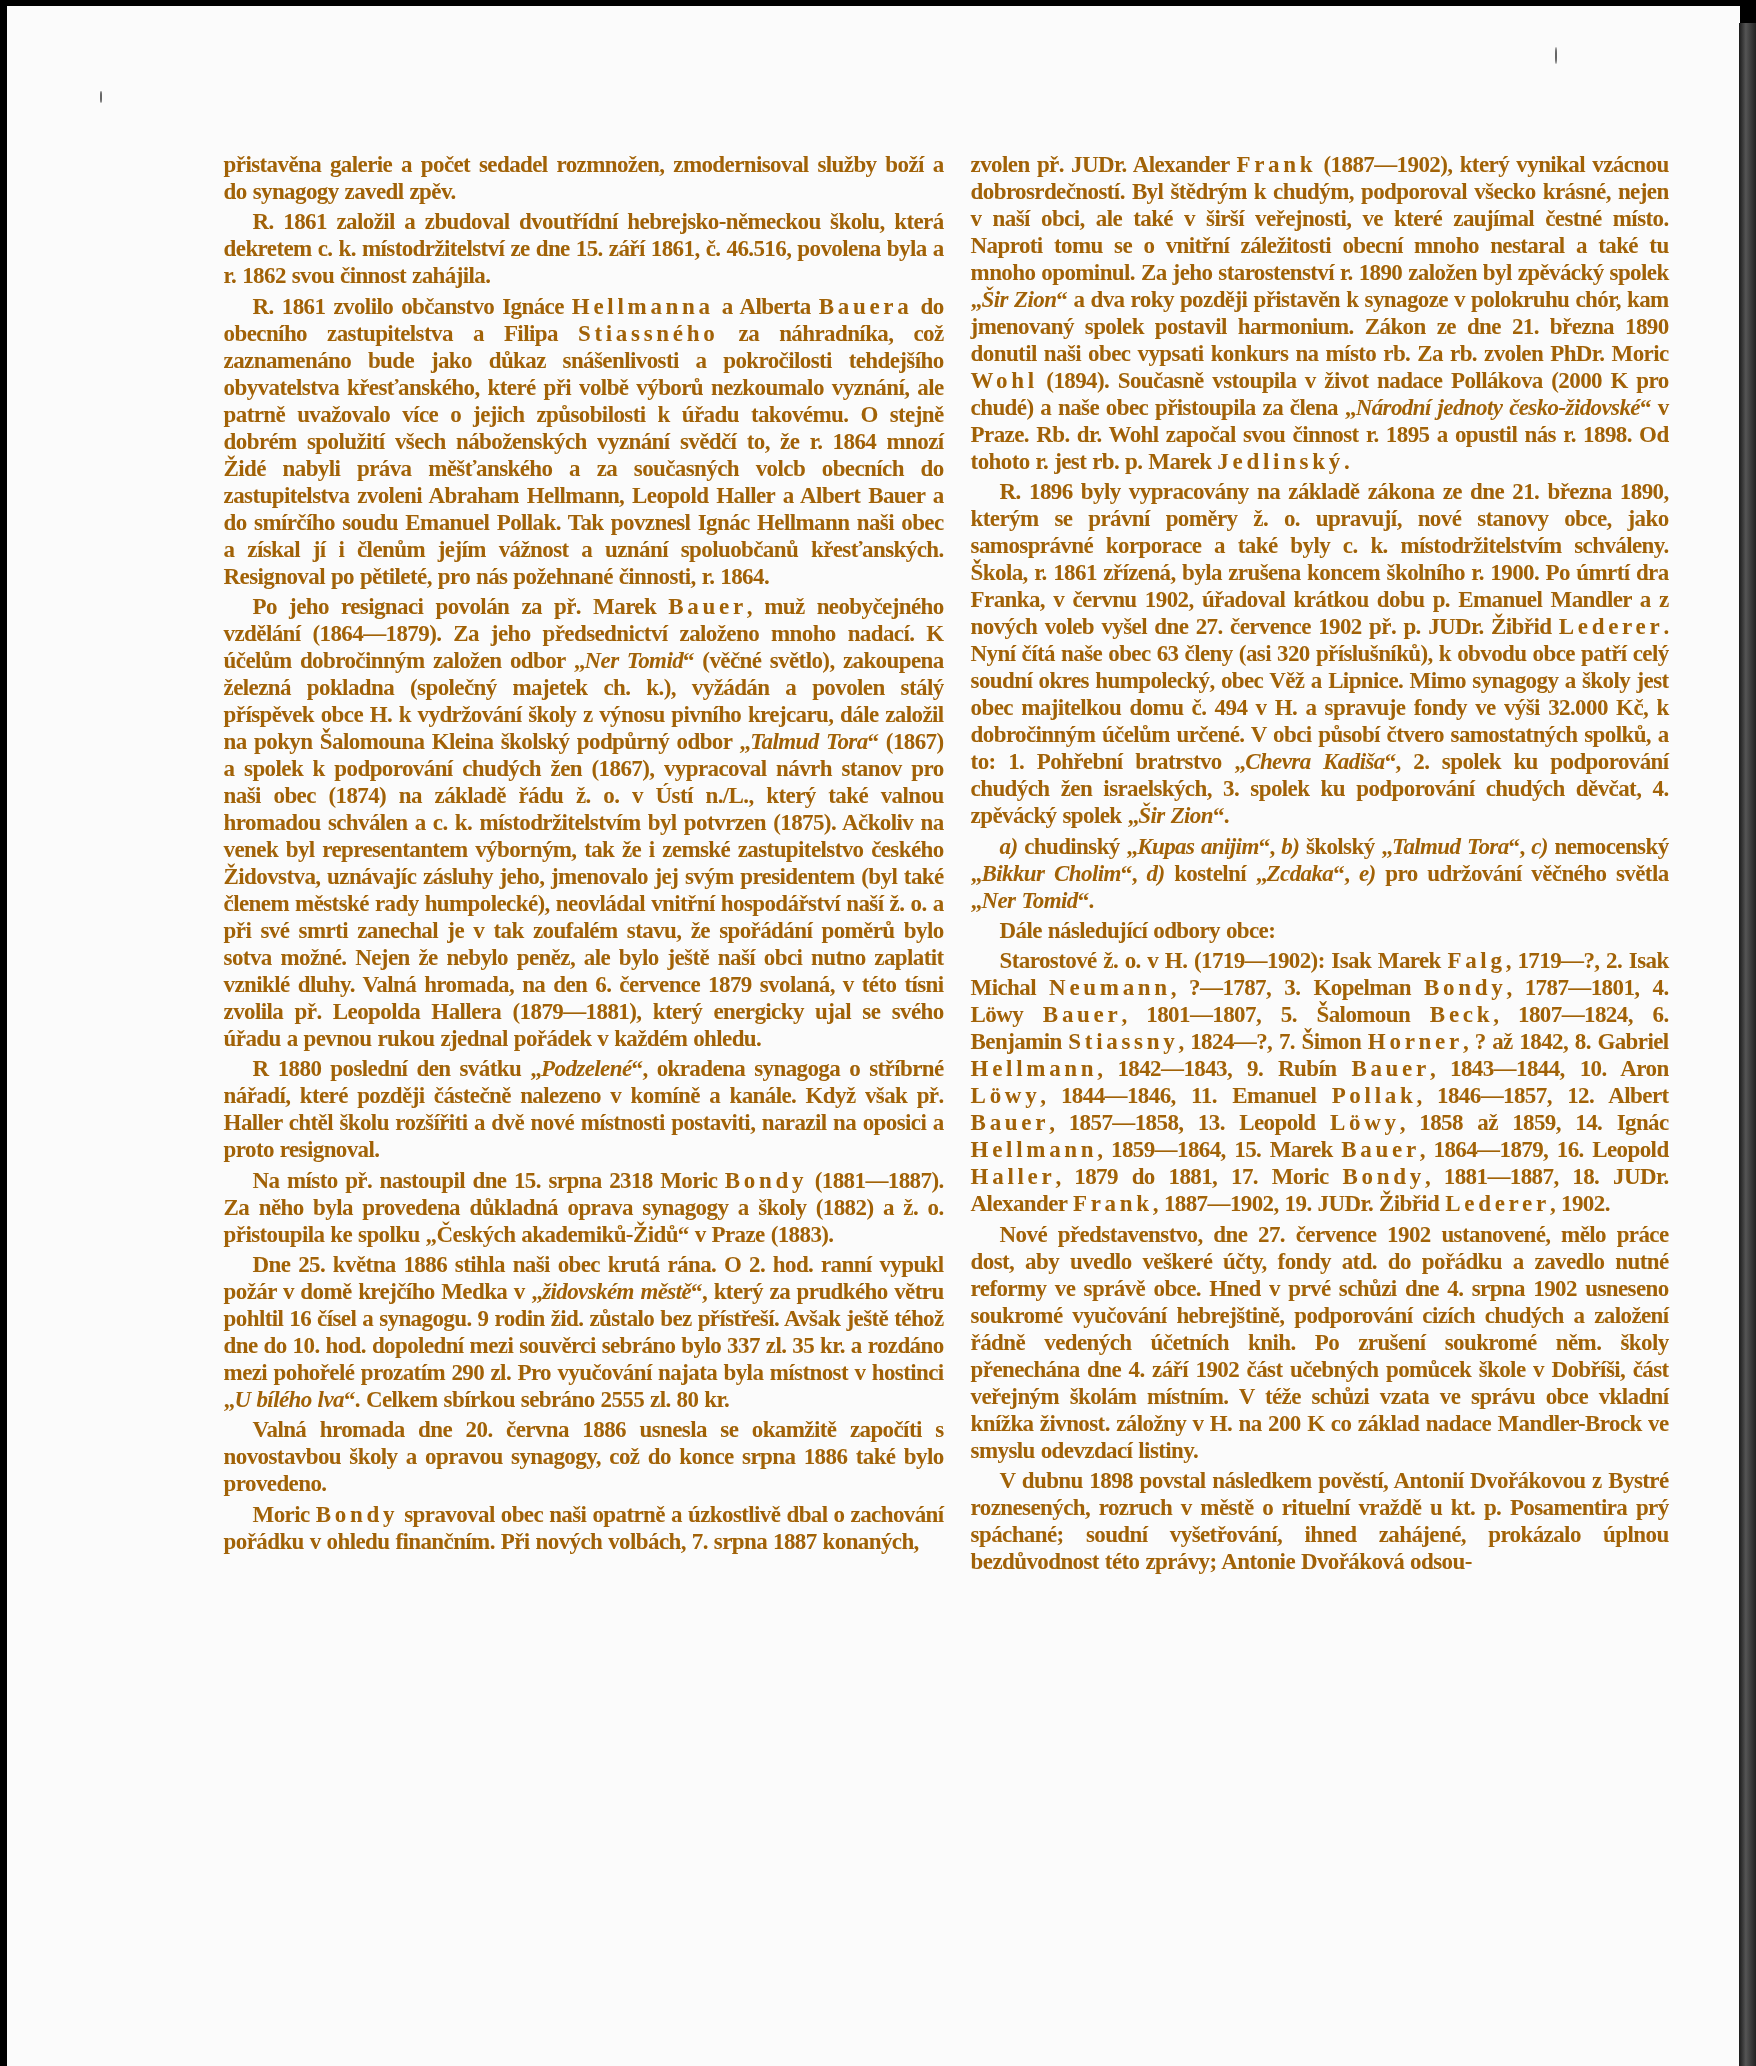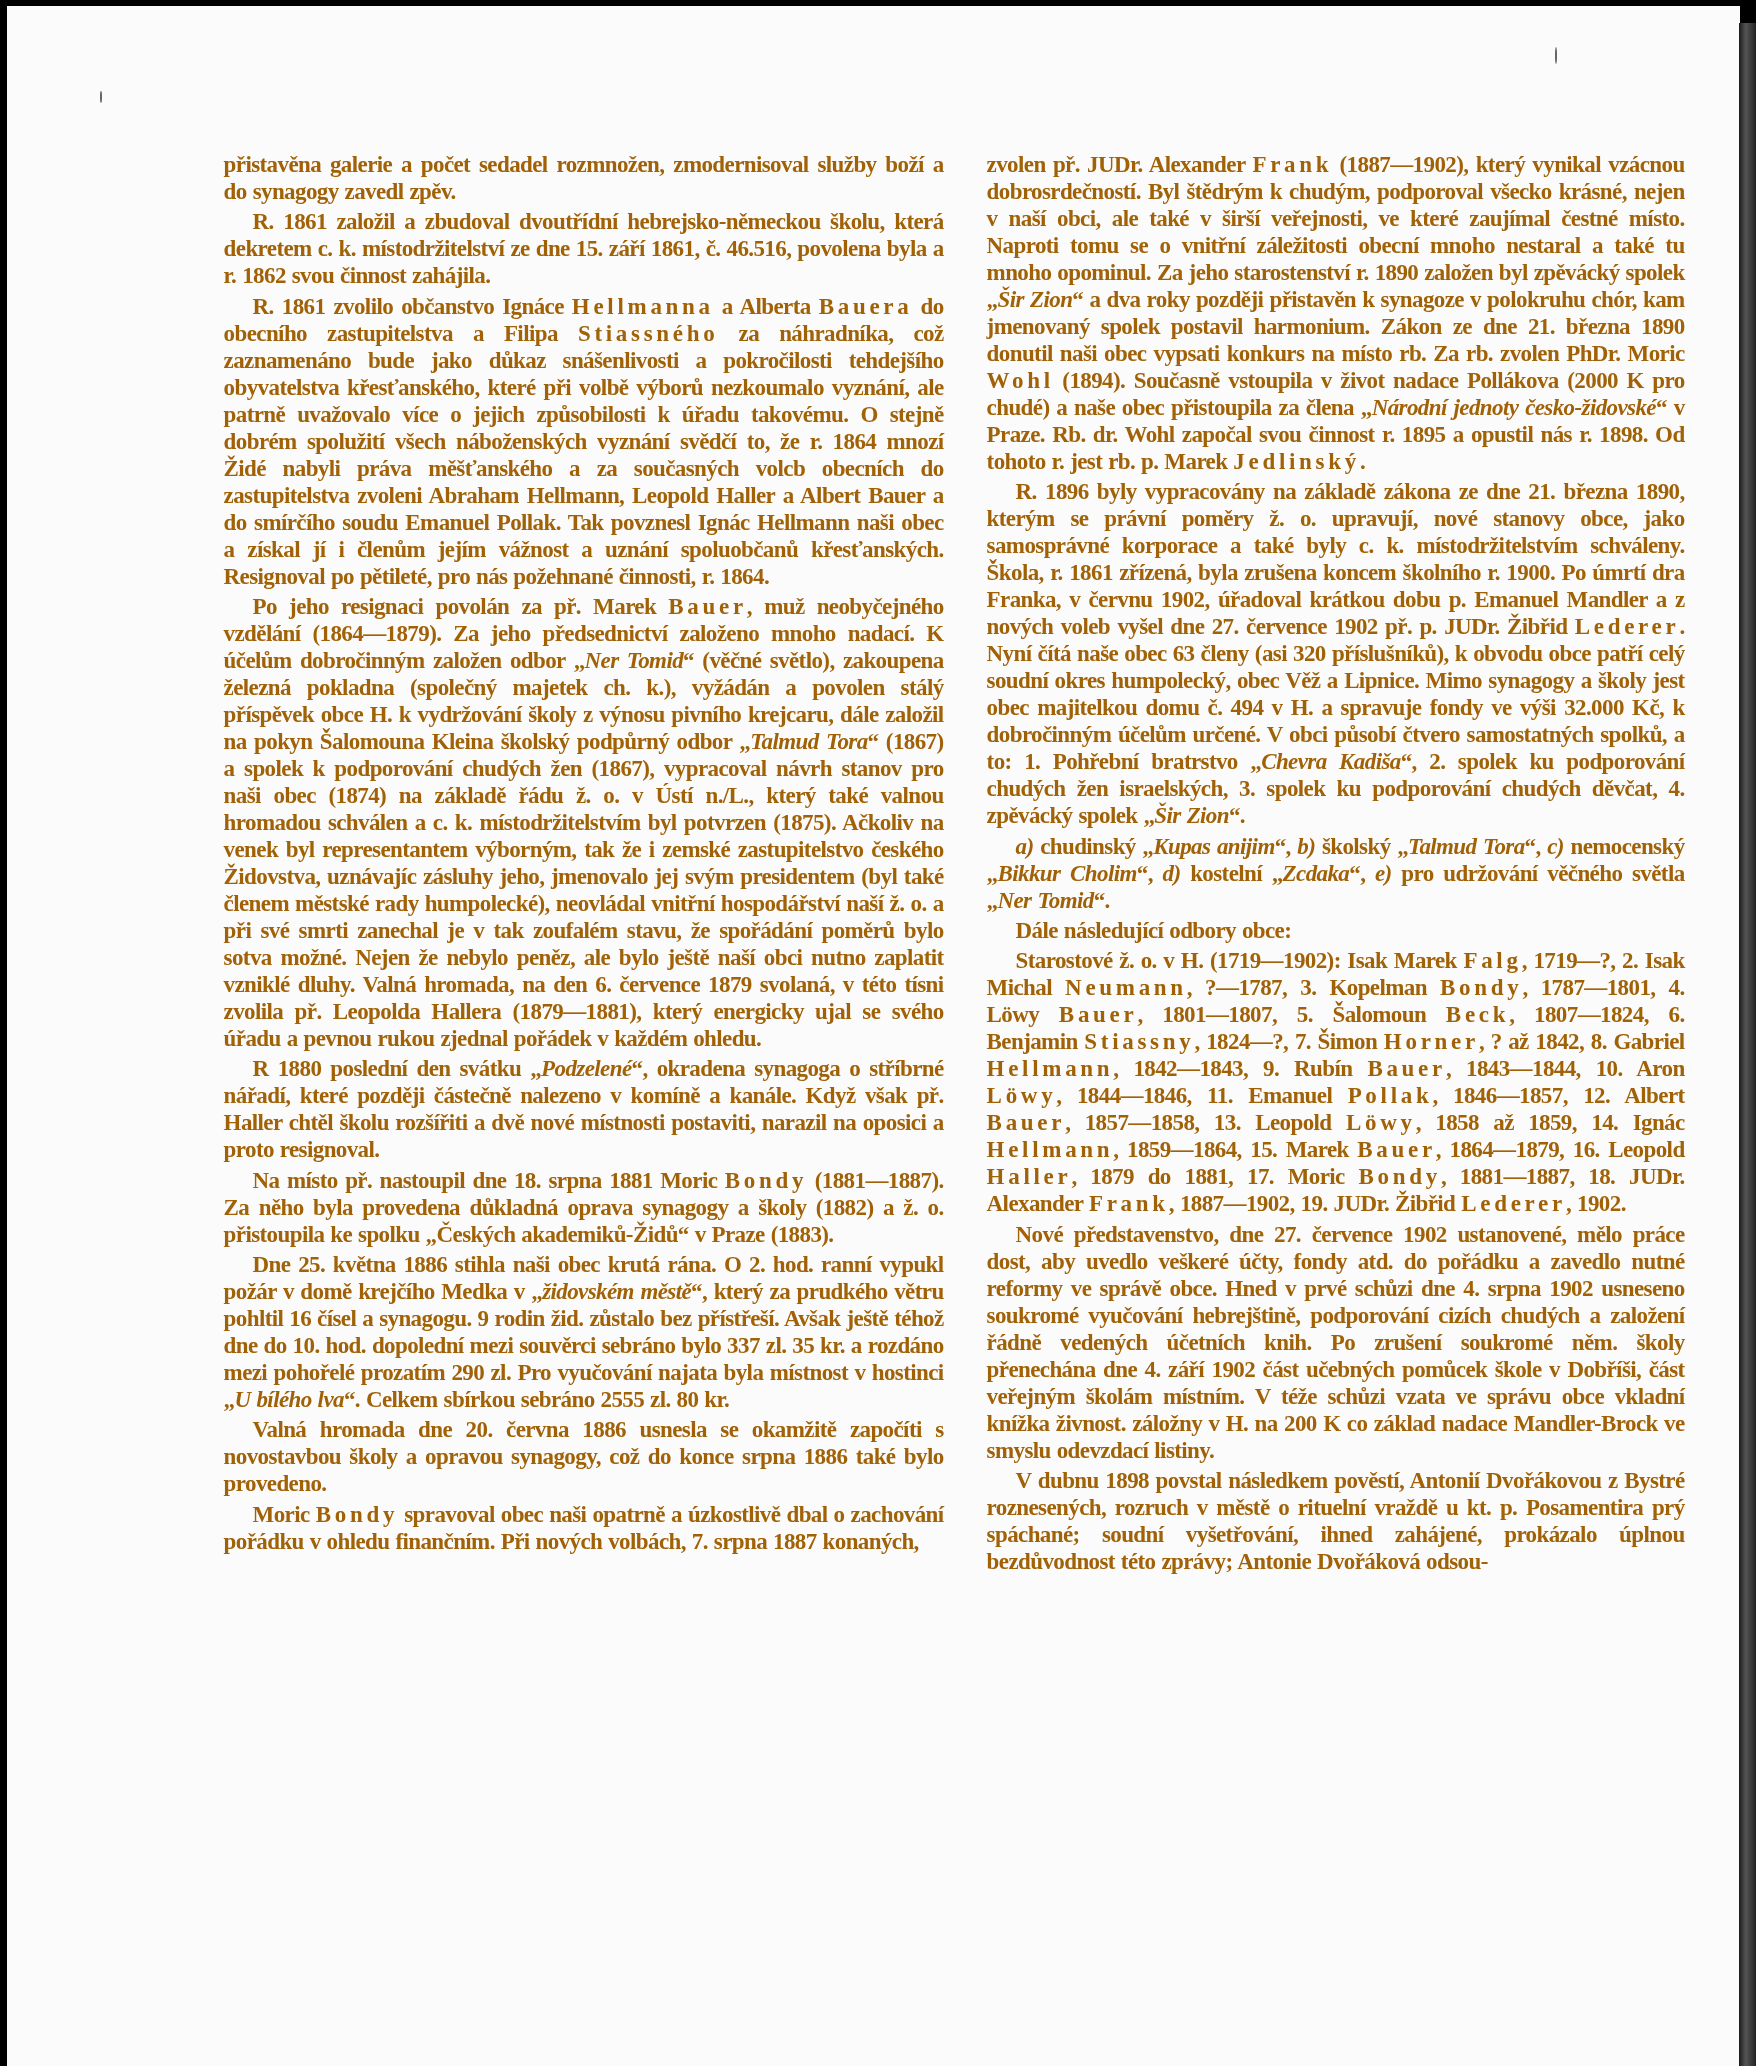--- a/index.html
+++ b/index.html
@@ -27,21 +27,21 @@
     top: 145px;
     font-family: "Liberation Serif", serif;
     font-weight: bold;
     color: #a16207;
     font-size: 23px;
     line-height: 27px;
     text-align: justify;
     hyphens: manual;
   }
   .col-left { left: 217px; width: 720px; }
-  .col-right { left: 964px; width: 698px; margin-left: 16px; }
+  .col-right { left: 964px; width: 698px; }
   .column p {
     margin: 0 0 3.3px 0;
     text-indent: 29px;
     letter-spacing: -0.6px;
     word-spacing: 0.8px;
   }
   .column p.noindent { text-indent: 0; }
   .sp { letter-spacing: 3.7px; }
   em { font-style: italic; }
   .speck { position: absolute; background: #666; border-radius: 40%; }
@@ -49,21 +49,21 @@
 </head>
 <body>
 
 <div class="page">
   <div class="column col-left" id="col-left">
       <p class="noindent">přistavěna galerie a počet sedadel rozmnožen, zmodernisoval služby boží a do synagogy zavedl zpěv.</p>
       <p>R. 1861 založil a zbudoval dvoutřídní hebrejsko-německou školu, která dekretem c. k. místodržitelství ze dne 15. září 1861, č. 46.516, povolena byla a r. 1862 svou činnost zahájila.</p>
       <p><span>R. 1861 zvolilo občanstvo Ignáce </span><span class="sp">Hellmanna</span><span> a Alberta </span><span class="sp">Bauera</span><span> do obecního zastupitelstva a Filipa </span><span class="sp">Stiassného</span><span> za náhradníka, což zaznamenáno bude jako důkaz snášenlivosti a pokročilosti tehdejšího obyvatelstva křesťanského, které při volbě výborů nezkoumalo vyznání, ale patrně uvažovalo více o jejich způsobilosti k úřadu takovému. O stejně dobrém spolužití všech náboženských vyznání svědčí to, že r. 1864 mnozí Židé nabyli práva měšťanského a za současných volcb obecních do zastupitelstva zvoleni Abraham Hellmann, Leopold Haller a Albert Bauer a do smírčího soudu Emanuel Pollak. Tak povznesl Ignác Hellmann naši obec a získal jí i členům jejím vážnost a uznání spoluobčanů křesťanských. Resignoval po pětileté, pro nás požehnané činnosti, r. 1864.</span></p>
       <p><span>Po jeho resignaci povolán za př. Marek </span><span class="sp">Bauer</span><span>, muž neobyčejného vzdělání (1864—1879). Za jeho předsednictví založeno mnoho nadací. K účelům dobročinným založen odbor „</span><em>Ner Tomid</em><span>“ (věčné světlo), zakoupena železná pokladna (společný majetek ch. k.), vyžádán a povolen stálý příspěvek obce H. k vydržování školy z výnosu pivního krejcaru, dále založil na pokyn Šalomouna Kleina školský podpůrný odbor „</span><em>Talmud Tora</em><span>“ (1867) a spolek k podporování chudých žen (1867), vypracoval návrh stanov pro naši obec (1874) na základě řádu ž. o. v Ústí n./L., který také valnou hromadou schválen a c. k. místodržitelstvím byl potvrzen (1875). Ačkoliv na venek byl representantem výborným, tak že i zemské zastupitelstvo českého Židovstva, uznávajíc zásluhy jeho, jmenovalo jej svým presidentem (byl také členem městské rady humpolecké), neovládal vnitřní hospodářství naší ž. o. a při své smrti zanechal je v tak zoufalém stavu, že spořádání poměrů bylo sotva možné. Nejen že nebylo peněz, ale bylo ještě naší obci nutno zaplatit vzniklé dluhy. Valná hromada, na den 6. července 1879 svolaná, v této tísni zvolila př. Leopolda Hallera (1879—1881), který energicky ujal se svého úřadu a pevnou rukou zjednal pořádek v každém ohledu.</span></p>
       <p><span>R 1880 poslední den svátku „</span><em>Podzelené</em><span>“, okradena synagoga o stříbrné nářadí, které později částečně nalezeno v komíně a kanále. Když však př. Haller chtěl školu rozšířiti a dvě nové místnosti postaviti, narazil na oposici a proto resignoval.</span></p>
-      <p><span>Na místo př. nastoupil dne 18. srpna 1881 Moric </span><span class="sp">Bondy</span><span> (1881—1887). Za něho byla provedena důkladná oprava synagogy a školy (1882) a ž. o. přistoupila ke spolku „Českých akademiků-Židů“ v Praze (1883).</span></p>
+      <p><span>Na místo př. nastoupil dne 15. srpna 2318 Moric </span><span class="sp">Bondy</span><span> (1881—1887). Za něho byla provedena důkladná oprava synagogy a školy (1882) a ž. o. přistoupila ke spolku „Českých akademiků-Židů“ v Praze (1883).</span></p>
       <p><span>Dne 25. května 1886 stihla naši obec krutá rána. O 2. hod. ranní vypukl požár v domě krejčího Medka v „</span><em>židovském městě</em><span>“, který za prudkého větru pohltil 16 čísel a synagogu. 9 rodin žid. zůstalo bez přístřeší. Avšak ještě téhož dne do 10. hod. dopolední mezi souvěrci sebráno bylo 337 zl. 35 kr. a rozdáno mezi pohořelé prozatím 290 zl. Pro vyučování najata byla místnost v hostinci „</span><em>U bílého lva</em><span>“. Celkem sbírkou sebráno 2555 zl. 80 kr.</span></p>
       <p>Valná hromada dne 20. června 1886 usnesla se okamžitě započíti s novostavbou školy a opravou synagogy, což do konce srpna 1886 také bylo provedeno.</p>
       <p><span>Moric </span><span class="sp">Bondy</span><span> spravoval obec naši opatrně a úzkostlivě dbal o zachování pořádku v ohledu finančním. Při nových volbách, 7. srpna 1887 konaných,</span></p>
     </div>
   <div class="column col-right" id="col-right">
       <p class="noindent"><span>zvolen př. JUDr. Alexander </span><span class="sp">Frank</span><span> (1887—1902), který vynikal vzácnou dobrosrdečností. Byl štědrým k chudým, podporoval všecko krásné, nejen v naší obci, ale také v širší veřejnosti, ve které zaujímal čestné místo. Naproti tomu se o vnitřní záležitosti obecní mnoho nestaral a také tu mnoho opominul. Za jeho starostenství r. 1890 založen byl zpěvácký spolek „</span><em>Šir Zion</em><span>“ a dva roky později přistavěn k synagoze v polokruhu chór, kam jmenovaný spolek postavil harmonium. Zákon ze dne 21. března 1890 donutil naši obec vypsati konkurs na místo rb. Za rb. zvolen PhDr. Moric </span><span class="sp">Wohl</span><span> (1894). Současně vstoupila v život nadace Pollákova (2000 K pro chudé) a naše obec přistoupila za člena „</span><em>Národní jednoty česko-židovské</em><span>“ v Praze. Rb. dr. Wohl započal svou činnost r. 1895 a opustil nás r. 1898. Od tohoto r. jest rb. p. Marek </span><span class="sp">Jedlinský</span><span>.</span></p>
       <p><span>R. 1896 byly vypracovány na základě zákona ze dne 21. března 1890, kterým se právní poměry ž. o. upravují, nové stanovy obce, jako samosprávné korporace a také byly c. k. místodržitelstvím schváleny. Škola, r. 1861 zřízená, byla zrušena koncem školního r. 1900. Po úmrtí dra Franka, v červnu 1902, úřadoval krátkou dobu p. Emanuel Mandler a z nových voleb vyšel dne 27. července 1902 př. p. JUDr. Žibřid </span><span class="sp">Lederer</span><span>. Nyní čítá naše obec 63 členy (asi 320 příslušníků), k obvodu obce patří celý soudní okres humpolecký, obec Věž a Lipnice. Mimo synagogy a školy jest obec majitelkou domu č. 494 v H. a spravuje fondy ve výši 32.000 Kč, k dobročinným účelům určené. V obci působí čtvero samostatných spolků, a to: 1. Pohřební bratrstvo „</span><em>Chevra Kadiša</em><span>“, 2. spolek ku podporování chudých žen israelských, 3. spolek ku podporování chudých děvčat, 4. zpěvácký spolek „</span><em>Šir Zion</em><span>“.</span></p>
       <p><em>a)</em><span> chudinský „</span><em>Kupas anijim</em><span>“, </span><em>b)</em><span> školský „</span><em>Talmud Tora</em><span>“, </span><em>c)</em><span> nemocenský „</span><em>Bikkur Cholim</em><span>“, </span><em>d)</em><span> kostelní „</span><em>Zcdaka</em><span>“, </span><em>e)</em><span> pro udržování věčného světla „</span><em>Ner Tomid</em><span>“.</span></p>
       <p>Dále následující odbory obce:</p>
       <p><span>Starostové ž. o. v H. (1719—1902): Isak Marek </span><span class="sp">Falg</span><span>, 1719—?, 2. Isak Michal </span><span class="sp">Neumann</span><span>, ?—1787, 3. Kopelman </span><span class="sp">Bondy</span><span>, 1787—1801, 4. Löwy </span><span class="sp">Bauer</span><span>, 1801—1807, 5. Šalomoun </span><span class="sp">Beck</span><span>, 1807—1824, 6. Benjamin </span><span class="sp">Stiassny</span><span>, 1824—?, 7. Šimon </span><span class="sp">Horner</span><span>, ? až 1842, 8. Gabriel </span><span class="sp">Hellmann</span><span>, 1842—1843, 9. Rubín </span><span class="sp">Bauer</span><span>, 1843—1844, 10. Aron </span><span class="sp">Löwy</span><span>, 1844—1846, 11. Emanuel </span><span class="sp">Pollak</span><span>, 1846—1857, 12. Albert </span><span class="sp">Bauer</span><span>, 1857—1858, 13. Leopold </span><span class="sp">Löwy</span><span>, 1858 až 1859, 14. Ignác </span><span class="sp">Hellmann</span><span>, 1859—1864, 15. Marek </span><span class="sp">Bauer</span><span>, 1864—1879, 16. Leopold </span><span class="sp">Haller</span><span>, 1879 do 1881, 17. Moric </span><span class="sp">Bondy</span><span>, 1881—1887, 18. JUDr. Alexander </span><span class="sp">Frank</span><span>, 1887—1902, 19. JUDr. Žibřid </span><span class="sp">Lederer</span><span>, 1902.</span></p>

